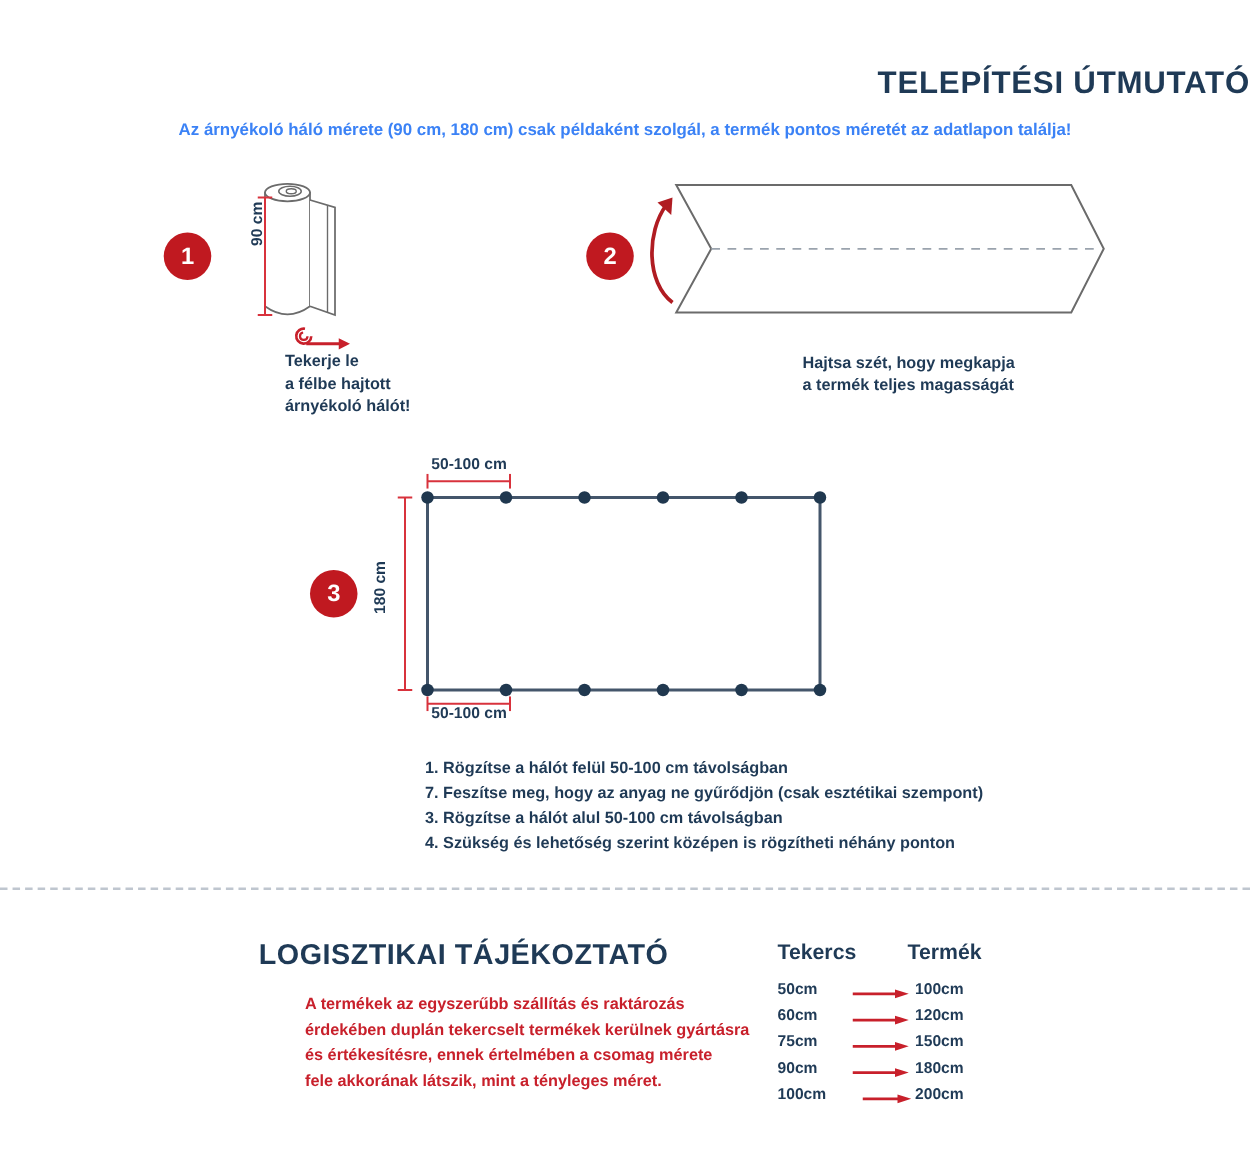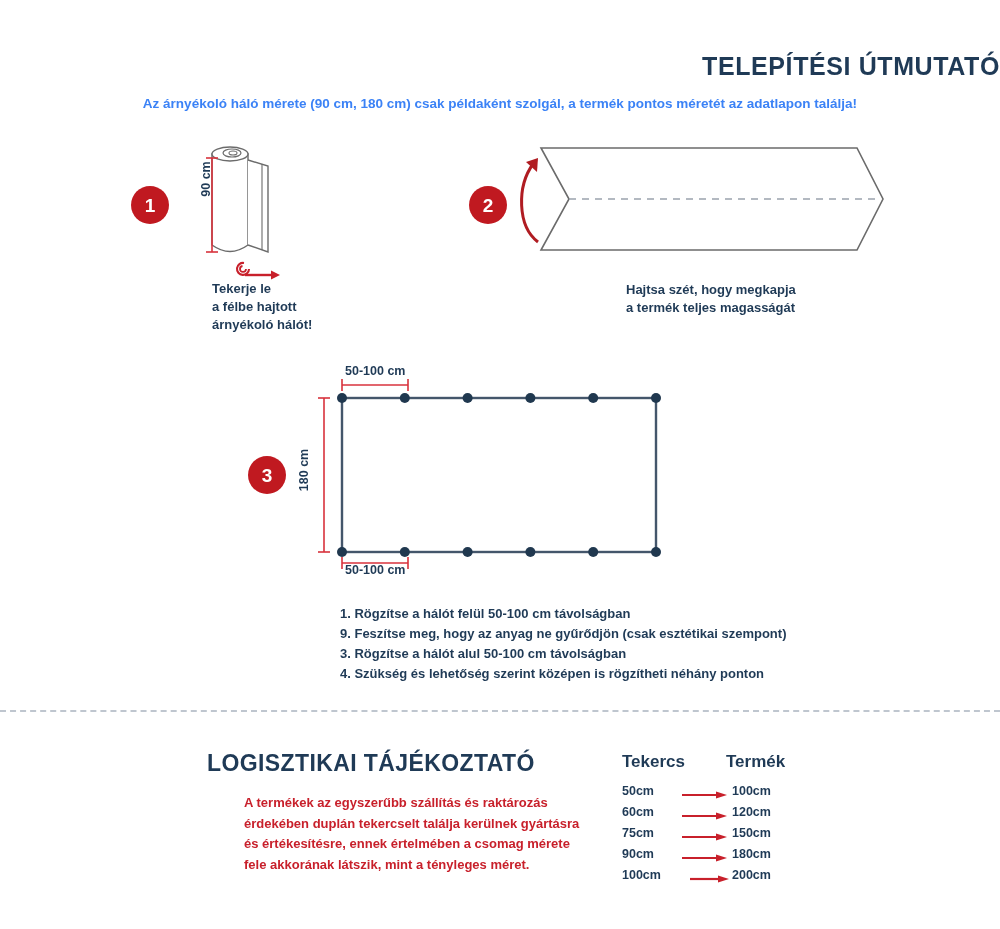--- a/index.html
+++ b/index.html
@@ -61,20 +61,21 @@
   #badge-3 { left: 248px; top: 456px; }
 
   
   .caption {
     position: absolute;
     font-size: 13px;
     font-weight: bold;
     line-height: 1.38;
     color: #1f3a56;
     white-space: pre-line;
+    margin-left: 16px;
   }
   #caption-1 { left: 212px; top: 280px; }
   #caption-2 { left: 626px; top: 281px; }
 
   
   .dim-label {
     position: absolute;
     font-size: 12.5px;
     font-weight: bold;
     color: #1f3a56;
@@ -277,31 +278,31 @@
     <svg width="12" height="166" viewBox="0 0 12 166">
       <line x1="6" y1="6" x2="6" y2="160" stroke="#d8323c" stroke-width="1.6"></line>
       <line x1="0" y1="6" x2="12" y2="6" stroke="#d8323c" stroke-width="1.6"></line>
       <line x1="0" y1="160" x2="12" y2="160" stroke="#d8323c" stroke-width="1.6"></line>
     </svg>
   </div>
   <div class="dim-label dim-vert" id="dim-v-rect">180 cm</div>
 
   <div class="instructions">
     <div>1. Rögzítse a hálót felül 50-100 cm távolságban</div>
-    <div>9. Feszítse meg, hogy az anyag ne gyűrődjön (csak esztétikai szempont)</div>
+    <div>7. Feszítse meg, hogy az anyag ne gyűrődjön (csak esztétikai szempont)</div>
     <div>3. Rögzítse a hálót alul 50-100 cm távolságban</div>
     <div>4. Szükség és lehetőség szerint középen is rögzítheti néhány ponton</div>
   </div>
 
   <div class="divider"></div>
 
   <div class="logistics-title">LOGISZTIKAI TÁJÉKOZTATÓ</div>
   <div class="logistics-text">
     <div>A termékek az egyszerűbb szállítás és raktározás</div>
-    <div>érdekében duplán tekercselt találja kerülnek gyártásra</div>
+    <div>érdekében duplán tekercselt termékek kerülnek gyártásra</div>
     <div>és értékesítésre, ennek értelmében a csomag mérete</div>
     <div>fele akkorának látszik, mint a tényleges méret.</div>
   </div>
 
   <div class="conv">
     <div class="conv-head">
       <span class="h-from">Tekercs</span>
       <span class="h-to">Termék</span>
     </div>
 

